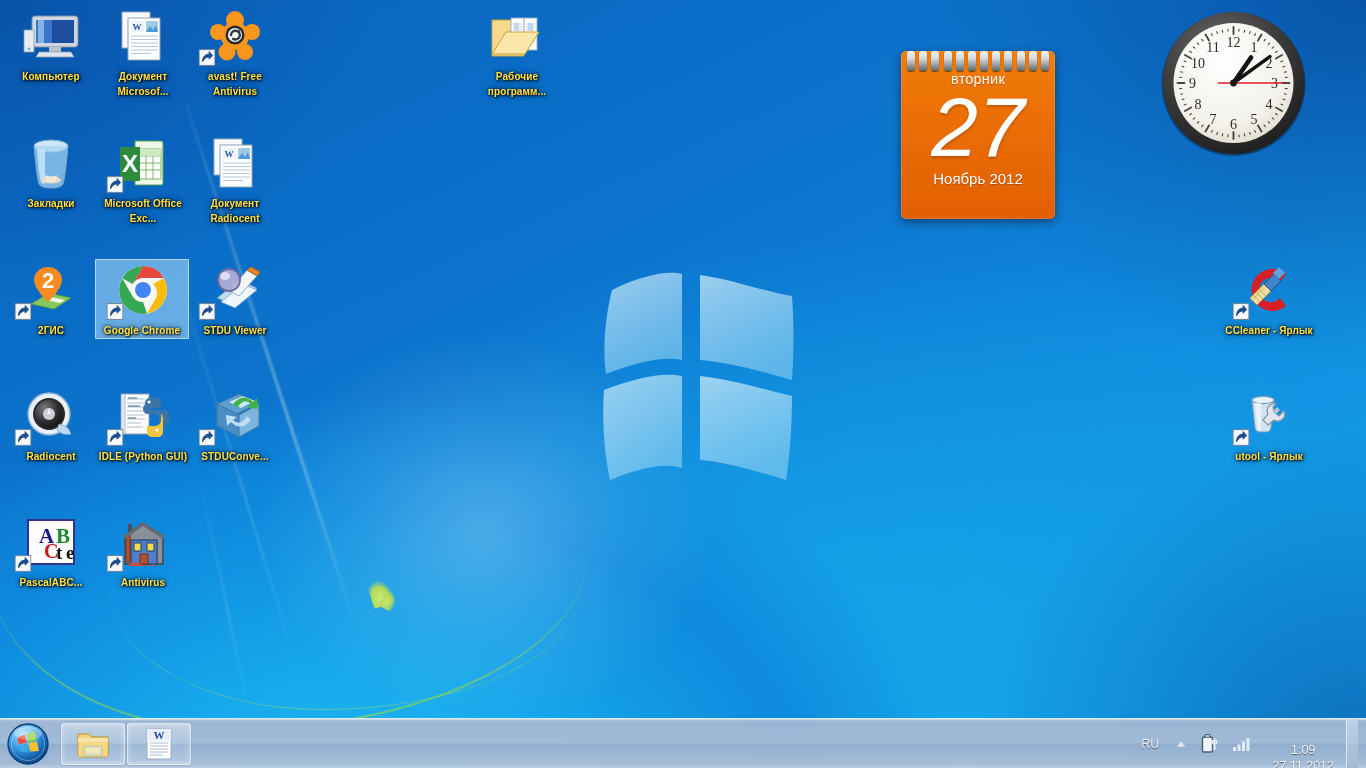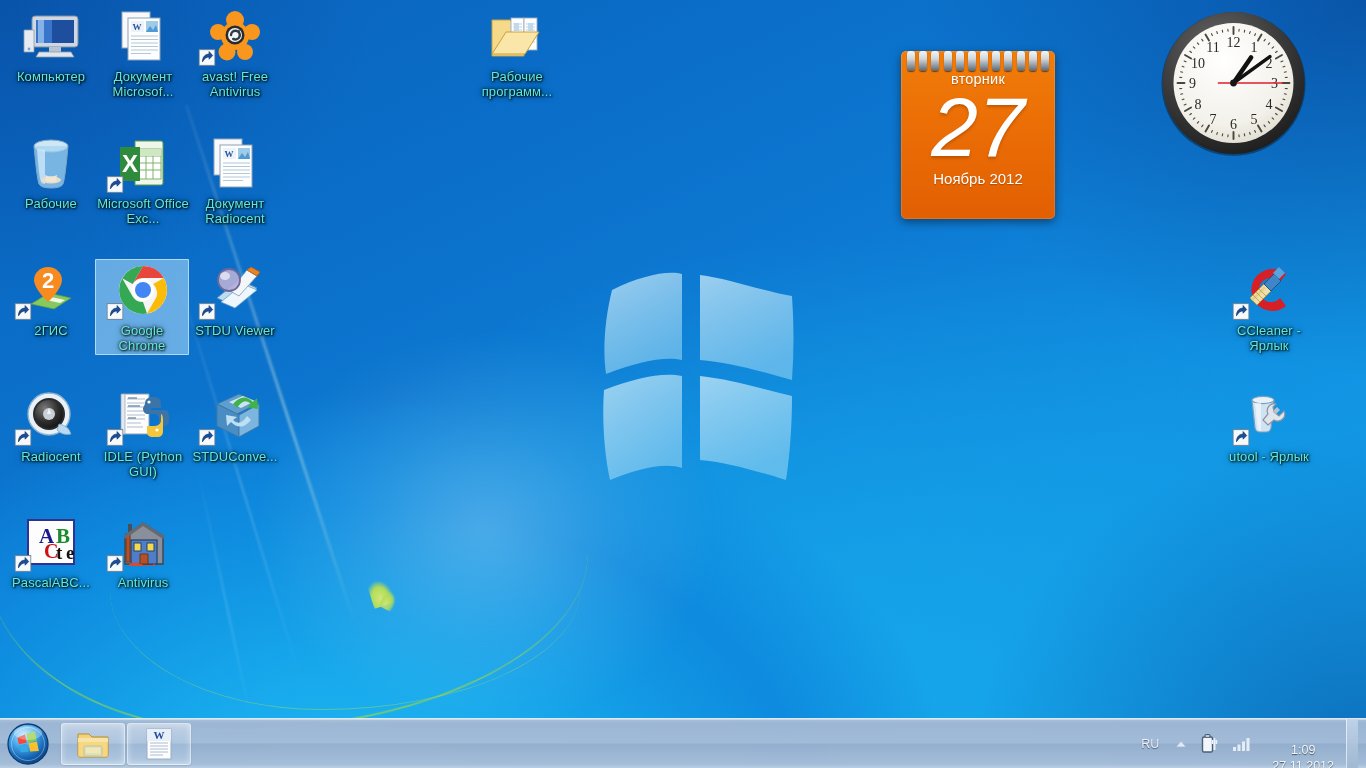--- a/index.html
+++ b/index.html
@@ -71,23 +71,23 @@
     padding-top:4px;
   }
   .icon-cell.selected {
     background:rgba(160,210,245,.62);
     border:1px solid rgba(190,225,250,.85);
     border-radius:1px;
   }
   .icon-art { width:94px; height:56px; position:relative; margin:0 auto; }
   .icon-art svg { position:absolute; left:50%; top:0; transform:translateX(-50%); }
   .icon-label {
-    font-size:13px; line-height:15.4px; color:#5eead4; margin-top:3px;
+    font-size:10px; line-height:15.4px; color:#fde047; margin-top:3px;
     text-shadow:0 0 3px rgba(0,0,0,.95), 1px 1px 2px rgba(0,0,0,.85), 0 0 6px rgba(0,0,0,.6);
-    word-wrap:break-word; letter-spacing:.1px;
+    word-wrap:break-word; letter-spacing:.1px;font-weight:bold;
   }
 
   
   #calendar-gadget {
     position:absolute; left:901px; top:2px; width:154px; height:178px;
   }
   .cal-body {
     position:absolute; inset:10px 0 0 0; height:168px;
     background:linear-gradient(180deg,#f07d0a 0%, #ec6f06 40%, #e25f02 100%);
     border-radius:5px;
@@ -260,21 +260,21 @@
     <div class="icon-cell" style="left: 4px; top: 133px;">
       <div class="icon-art">
         <svg width="50" height="54" viewBox="0 0 50 54">
     <ellipse cx="25" cy="9" rx="17" ry="6" fill="#cfe6f5" stroke="#7fa9c6" stroke-width="1"></ellipse>
     <path d="M8,9 q3,33 5,38 q2,4 12,4 q10,0 12,-4 q2,-5 5,-38" fill="rgba(163,213,243,.72)" stroke="#7fa9c6" stroke-width="1"></path>
     <path d="M11,12 q2,28 4,33 q1,2 4,2 V13Z" fill="rgba(210,236,252,.75)"></path>
     <ellipse cx="25" cy="43" rx="10" ry="3.5" fill="#e8ddc9"></ellipse>
     <path d="M19,38 q6,3 12,0 l-1,6 q-5,2 -10,0Z" fill="#f0e6d4"></path>
   </svg>
       </div>
-      <div class="icon-label">Рабочие</div>
+      <div class="icon-label">Закладки</div>
     </div>
     <div class="icon-cell" style="left: 96px; top: 133px;">
       <div class="icon-art">
         <svg width="52" height="54" viewBox="0 0 52 54">
     <path d="M18,4 h26 a2,2 0 0 1 2,2 v40 a2,2 0 0 1 -2,2 H18Z" fill="#eef7ea" stroke="#5e9b4e" stroke-width="1"></path>
     <rect x="22" y="12" width="22" height="30" fill="#fff" stroke="#6fae5c" stroke-width=".9"></rect>
     <g stroke="#6fae5c" stroke-width=".9">
       <path d="M22,19 h22 M22,26 h22 M22,33 h22 M29,12 v30 M36,12 v30"></path>
     </g>
     <rect x="22" y="12" width="22" height="7" fill="#cfe7c2"></rect>

